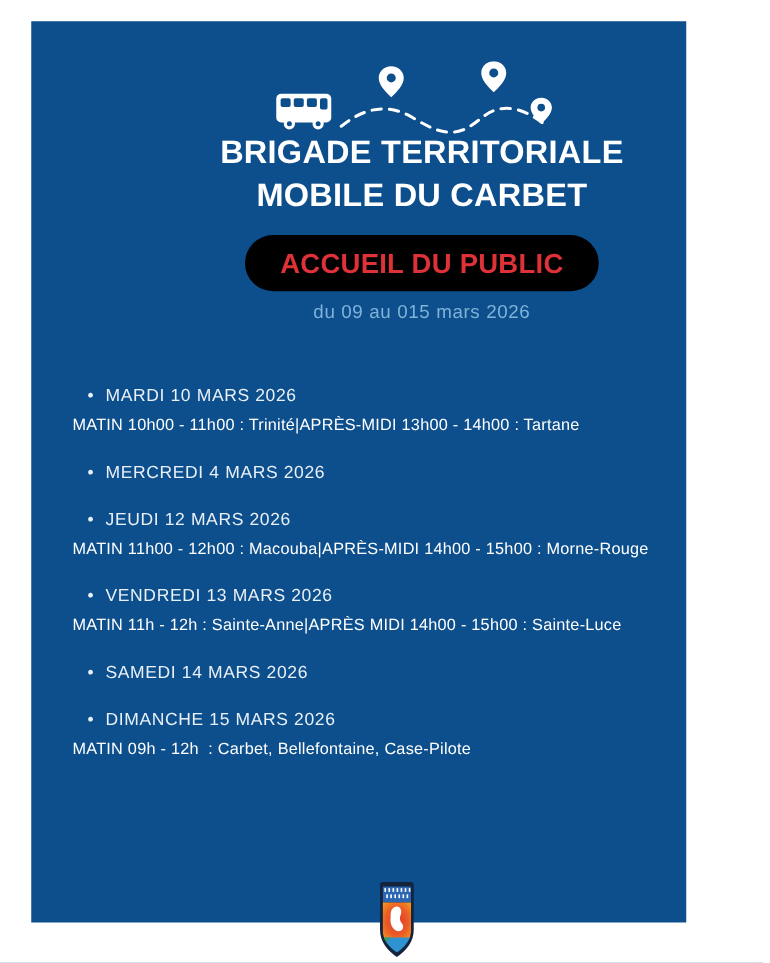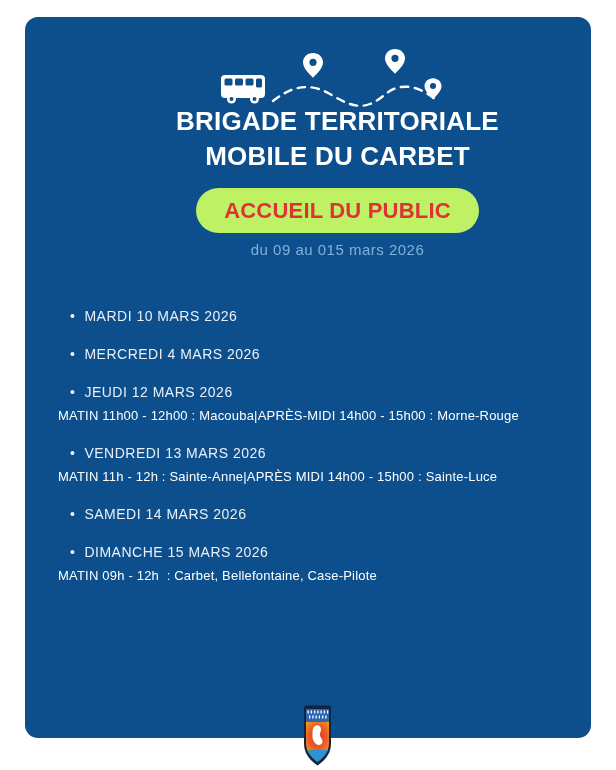--- a/index.html
+++ b/index.html
@@ -10,23 +10,22 @@
   }
   .page {
     position: relative;
     width: 616px; height: 770px;
     background: #ffffff;
     overflow: hidden;
   }
   .panel {
     position: absolute;
     left: 25px; top: 17px;
-    width: 566px; height: 721px;
+    width: 524px; height: 721px;
     background: #0d4f8c;
-    border-radius: 13px;
   }
   .route-svg {
     position: absolute;
     left: 190px; top: 32px;
     width: 235px; height: 65px;
   }
   .title {
     position: absolute;
     left: 25px; top: 87px;
     width: 575px;
@@ -38,21 +37,21 @@
     letter-spacing: 0.2px;
   }
   .badge-row {
     position: absolute;
     left: 25px; top: 171px;
     width: 575px;
     display: flex;
     justify-content: center;
   }
   .badge-pill {
-    background: #bef264;
+    background: #000000;
     border-radius: 24px;
     height: 45px;
     line-height: 45px;
     padding: 0 28px;
     color: #de3138;
     font-size: 22px;
     font-weight: 800;
     letter-spacing: 0.2px;
   }
   .date-line {
@@ -143,20 +142,21 @@
 
     <div class="date-line">du 09 au 015 mars 2026</div>
 
     <div class="schedule">
 
       <div class="entry">
         <div class="entry-day">
           <span class="entry-bullet">•</span>
           <span>MARDI 10 MARS 2026</span>
         </div>
+        <div class="entry-detail">MATIN 10h00 - 11h00 : Trinité|APRÈS-MIDI 13h00 - 14h00 : Tartane</div>
       </div>
 
       <div class="entry">
         <div class="entry-day">
           <span class="entry-bullet">•</span>
           <span>MERCREDI 4 MARS 2026</span>
         </div>
       </div>
 
       <div class="entry">

